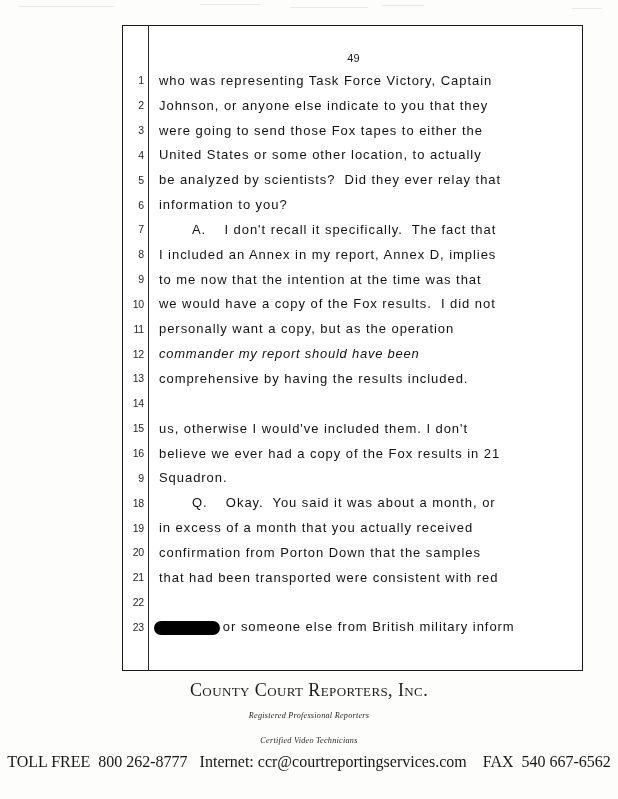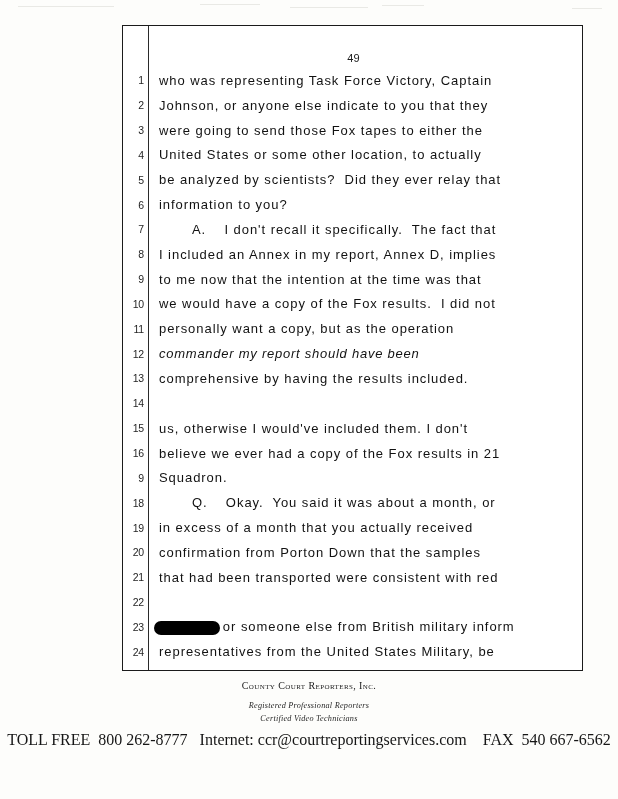--- a/index.html
+++ b/index.html
@@ -113,34 +113,34 @@
   .footer {
     position: absolute;
     left: 0;
     top: 680px;
     width: 618px;
     text-align: center;
     color: #1a1a1a;
   }
   .company-name {
     font-family: "Liberation Serif", serif;
-    font-size: 10px;
+    font-size: 18px;
     font-variant: small-caps;
     letter-spacing: .4px;
     white-space: pre;
   }
   .tagline {
     font-family: "Liberation Serif", serif;
     font-style: italic;
     font-size: 8.2px;
     letter-spacing: .25px;
     margin-top: 10px;
     color: #262626;
   }
-  .tagline-2 { margin-top: 4px; }
+  .tagline-2 { margin-top: 16px; }
   .contact-line {
     font-family: "Liberation Serif", serif;
     font-size: 16px;
     margin-top: 8px;
     color: #161616;
     white-space: pre;
   }
 </style>
 </head>
 <body>
@@ -238,24 +238,20 @@
         <div class="line-no">21</div>
         <div class="line-text">that had been transported were consistent with red</div>
       </div>
       <div class="line-row">
         <div class="line-no">22</div>
       </div>
       <div class="line-row">
         <div class="line-no">23</div>
         <div class="line-text">              or someone else from British military inform<span class="redaction redaction-2"></span></div>
       </div>
-      <div class="line-row">
-        <div class="line-no">24</div>
-        <div class="line-text">representatives from the United States Military, be</div>
-      </div>
     </div>
 </div>
 
 <div class="footer">
   <div class="company-name">County Court Reporters, Inc.</div>
   <div class="tagline">Registered Professional Reporters</div>
   <div class="tagline tagline-2">Certified Video Technicians</div>
   <div class="contact-line">TOLL FREE  800 262-8777   Internet: ccr@courtreportingservices.com    FAX  540 667-6562</div>
 </div>
 

